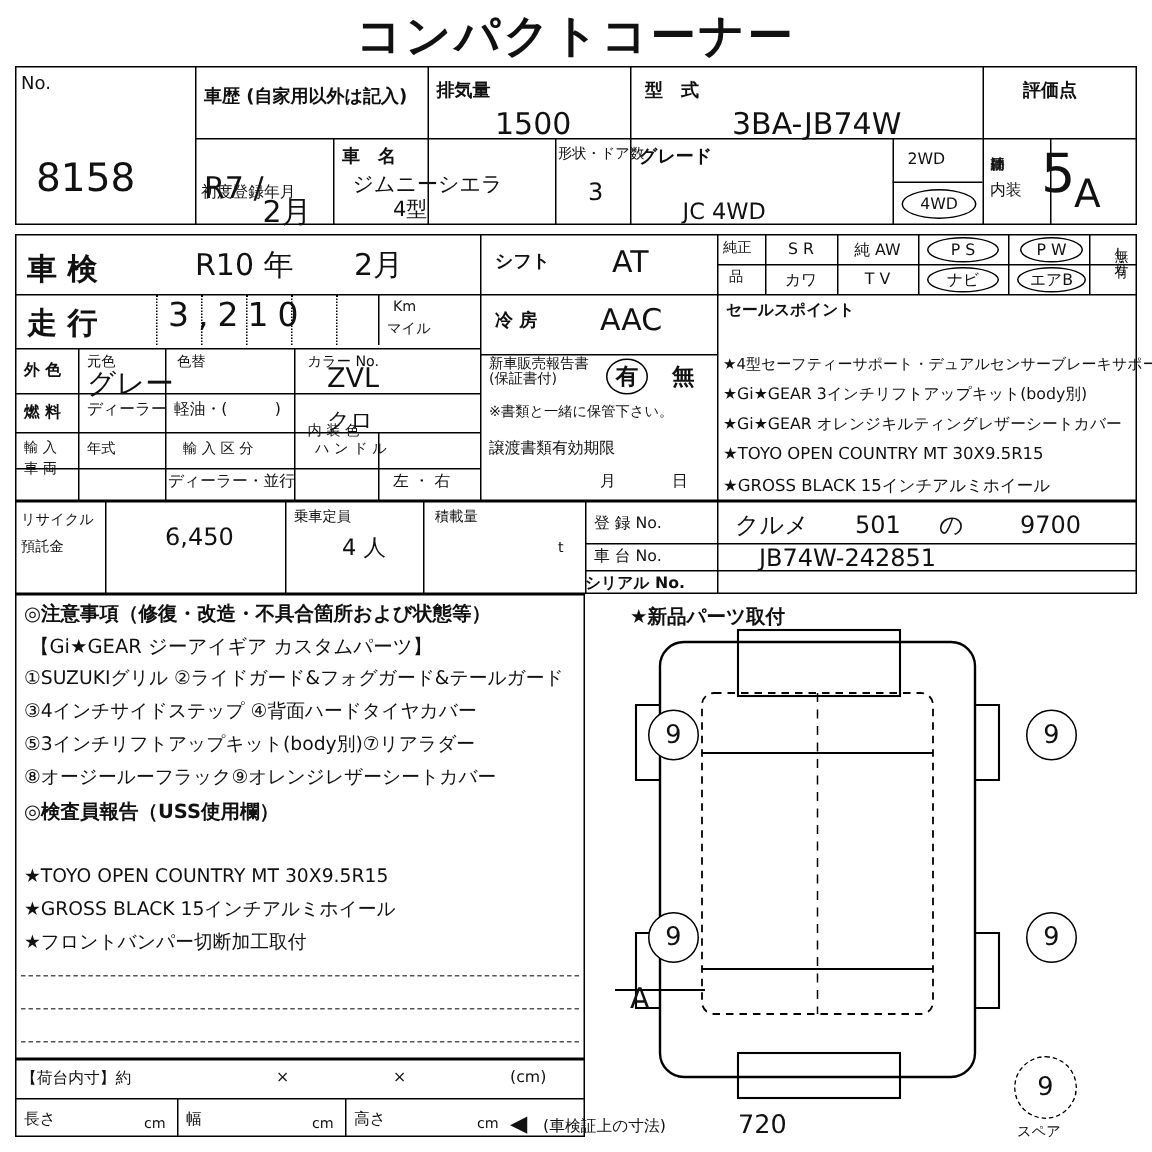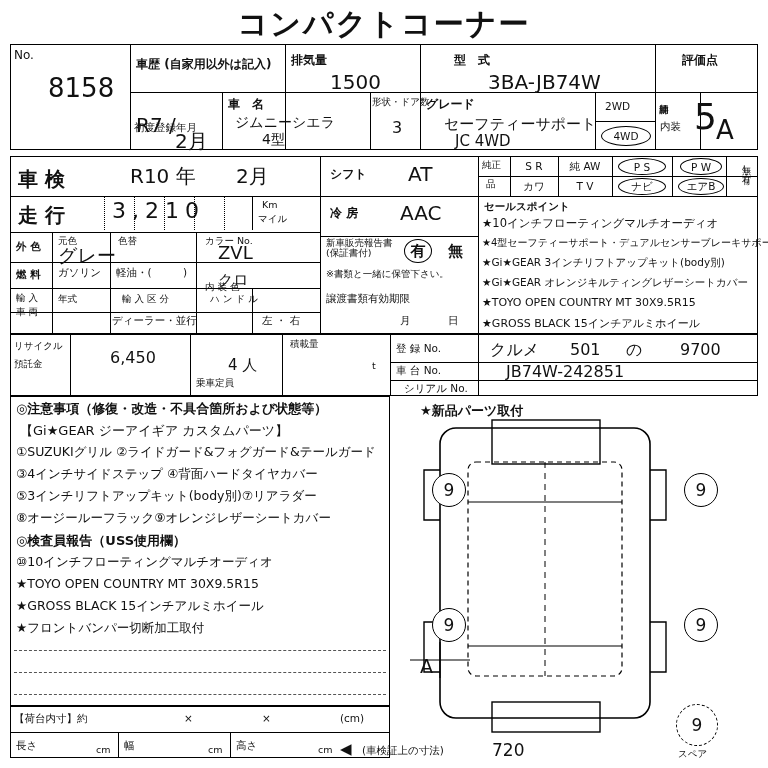--- a/index.html
+++ b/index.html
@@ -61,47 +61,46 @@
   <div class="vline" style="left:655px; top:44px; height:106px;"></div>
   <div class="hline" style="left:130px; top:92px; width:525px;"></div>
   <div class="hline" style="left:655px; top:92px; width:103px;"></div>
   <div class="vline" style="left:222px; top:92px; height:58px;"></div>
   <div class="vline" style="left:370px; top:92px; height:58px;"></div>
   <div class="vline" style="left:595px; top:92px; height:58px;"></div>
   <div class="vline" style="left:700px; top:92px; height:58px;"></div>
   <div class="hline" style="left:595px; top:121px; width:60px;"></div>
 
   <div class="t lbl" style="left:14px; top:48px;">No.</div>
-  <div class="t xbig hand" style="left:24px; top:73px;margin-left:24px;">8158</div>
+  <div class="t xbig hand" style="left:24px; top:104px;">8158</div>
 
   <div class="t lbl bold" style="left:136px; top:56px;">車歴 (自家用以外は記入)</div>
   <div class="t lbl bold" style="left:291px; top:52px;">排気量</div>
   <div class="t big hand" style="left:330px; top:70px;">1500</div>
-  <div class="t lbl bold" style="left:454px; top:52px;text-align:right;">型　式</div>
+  <div class="t lbl bold" style="left:430px; top:52px;text-align:right;">型　式</div>
   <div class="t big hand" style="left:488px; top:70px;">3BA-JB74W</div>
 
   <div class="t lbl bold" style="left:682px; top:52px;">評価点</div>
   <div class="t hand" style="left:694px; top:96px; font-size:36px;">5</div>
   <div class="t sm" style="left:660px; top:120px;">内装</div>
   <div class="t xs" style="left:657px; top:97px; writing-mode:vertical-rl;">補助評価</div>
   <div class="t hand" style="left:716px; top:115px; font-size:26px;">A</div>
 
   <div class="t sm" style="left:134px; top:97px;margin-top:24px;">初度登録年月</div>
   <div class="t big hand" style="left:136px; top:113px;">R7 /</div>
   <div class="t big hand" style="left:175px; top:128px;">2月</div>
 
   <div class="t lbl bold" style="left:228px; top:96px;">車　名</div>
   <div class="t hand" style="left:235px; top:114px; font-size:14px;">ジムニーシエラ</div>
   <div class="t hand" style="left:262px; top:131px; font-size:14px;">4型</div>
 
   <div class="t xs" style="left:372px; top:96px;">形状・ドア数</div>
   <div class="t hand" style="left:392px; top:118px; font-size:16px;">3</div>
 
   <div class="t lbl bold" style="left:426px; top:96px;">グレード</div>
-  <div class="t hand" style="left:444px; top:115px; font-size:15px;">セーフティーサポート</div>
   <div class="t hand" style="left:455px; top:132px; font-size:15px;">JC 4WD</div>
 
   <div class="t sm" style="left:605px; top:100px;">2WD</div>
   <div class="t sm oval" style="left:601px; top:126px; width:50px; height:20px;">4WD</div>
 
   <div class="b" style="left:10px; top:156px; width:748px; height:178px;"></div>
   <div class="hline" style="left:10px; top:196px; width:310px;"></div>
   <div class="vline" style="left:320px; top:156px; height:178px;"></div>
   <div class="vline" style="left:478px; top:156px; height:178px;"></div>
   <div class="hline" style="left:320px; top:196px; width:158px;"></div>
@@ -141,21 +140,21 @@
   <div class="vline" style="left:252px; top:288px; height:46px;"></div>
 
   <div class="t sm bold" style="left:16px; top:240px;">外 色</div>
   <div class="t xs" style="left:58px; top:235px;">元色</div>
   <div class="t hand" style="left:58px; top:243px; font-size:19px;">グレー</div>
   <div class="t xs" style="left:118px; top:235px;">色替</div>
   <div class="t xs" style="left:205px; top:235px;">カラー No.</div>
   <div class="t hand" style="left:218px; top:242px; font-size:18px;">ZVL</div>
 
   <div class="t sm bold" style="left:16px; top:268px;">燃 料</div>
-  <div class="t sm" style="left:58px; top:266px;">ガソリン</div>
+  <div class="t sm" style="left:58px; top:266px;">ディーラー</div>
   <div class="t sm" style="left:116px; top:266px;">軽油・(　　　)</div>
   <div class="t xs" style="left:205px; top:281px;">内 装 色</div>
   <div class="t hand" style="left:218px; top:271px; font-size:15px;text-align:right;">クロ</div>
 
   <div class="t xs" style="left:16px; top:292px;">輸 入</div>
   <div class="t xs" style="left:16px; top:306px;">車 両</div>
   <div class="t xs" style="left:58px; top:293px;">年式</div>
   <div class="t xs" style="left:122px; top:293px;">輸 入 区 分</div>
   <div class="t sm" style="left:112px; top:314px;">ディーラー・並行</div>
   <div class="t xs" style="left:210px; top:293px;">ハ ン ド ル</div>
@@ -190,64 +189,62 @@
   <div class="t sm ctr oval" style="left:680px; top:158px; width:42px; height:17px;">P W</div>
 
   <div class="t sm ctr" style="left:510px; top:180px; width:48px;">カワ</div>
   <div class="t sm ctr" style="left:558px; top:180px; width:54px;">T V</div>
   <div class="t sm ctr oval" style="left:618px; top:178px; width:48px; height:17px;">ナビ</div>
   <div class="t sm ctr oval" style="left:678px; top:178px; width:46px; height:17px;">エアB</div>
 
   <div class="t xs" style="left:742px; top:158px; writing-mode:vertical-rl; letter-spacing:0px; line-height:1;">無し・有り</div>
 
   <div class="t sm bold" style="left:484px; top:200px;">セールスポイント</div>
-  <div class="sp-line" style="left:482px; top:216px;">★10インチフローティングマルチオーディオ</div>
   <div class="sp-line" style="left:482px; top:236px; font-size:10px;">★4型セーフティーサポート・デュアルセンサーブレーキサポート</div>
   <div class="sp-line" style="left:482px; top:256px; font-size:10.5px;">★Gi★GEAR 3インチリフトアップキット(body別)</div>
   <div class="sp-line" style="left:482px; top:276px; font-size:10.5px;">★Gi★GEAR オレンジキルティングレザーシートカバー</div>
   <div class="sp-line" style="left:482px; top:296px; font-size:11px;">★TOYO OPEN COUNTRY MT 30X9.5R15</div>
   <div class="sp-line" style="left:482px; top:316px; font-size:11px;">★GROSS BLACK 15インチアルミホイール</div>
 
   <div class="b" style="left:10px; top:334px; width:748px; height:62px;"></div>
   <div class="vline" style="left:70px; top:334px; height:62px;"></div>
   <div class="vline" style="left:190px; top:334px; height:62px;"></div>
   <div class="vline" style="left:282px; top:334px; height:62px;"></div>
   <div class="vline" style="left:390px; top:334px; height:62px;"></div>
   <div class="vline" style="left:478px; top:334px; height:62px;"></div>
   <div class="hline" style="left:390px; top:362px; width:368px;"></div>
   <div class="hline" style="left:390px; top:380px; width:368px;"></div>
 
   <div class="t xs" style="left:14px; top:340px;">リサイクル</div>
   <div class="t xs" style="left:14px; top:358px;">預託金</div>
   <div class="t hand" style="left:110px; top:348px; font-size:16px;">6,450</div>
-  <div class="t xs" style="left:196px; top:338px;margin-top:39px;">乗車定員</div>
+  <div class="t xs" style="left:196px; top:338px;">乗車定員</div>
   <div class="t hand" style="left:228px; top:356px; font-size:15px;">4 人</div>
   <div class="t xs" style="left:290px; top:338px;">積載量</div>
   <div class="t xs" style="left:372px; top:360px;">t</div>
 
   <div class="t sm" style="left:396px; top:342px;">登 録 No.</div>
   <div class="t hand" style="left:490px; top:340px; font-size:16px;">クルメ</div>
   <div class="t hand" style="left:570px; top:340px; font-size:16px;">501</div>
   <div class="t hand" style="left:626px; top:340px; font-size:16px;">の</div>
   <div class="t hand" style="left:680px; top:340px; font-size:16px;">9700</div>
 
   <div class="t sm" style="left:396px; top:364px;">車 台 No.</div>
   <div class="t hand" style="left:506px; top:362px; font-size:16px;">JB74W-242851</div>
 
-  <div class="t sm" style="left:404px; top:382px;">シリアル No.</div>
+  <div class="t sm" style="left:390px; top:382px;font-weight:bold;">シリアル No.</div>
 
   <div class="b" style="left:10px; top:396px; width:380px; height:310px;"></div>
   <div class="note-line bold" style="left:16px; top:400px; font-size:13px;">◎注意事項（修復・改造・不具合箇所および状態等）</div>
   <div class="note-line" style="left:20px; top:422px; font-size:13px;">【Gi★GEAR ジーアイギア カスタムパーツ】</div>
   <div class="note-line" style="left:16px; top:444px; font-size:12.5px;">①SUZUKIグリル ②ライドガード&amp;フォグガード&amp;テールガード</div>
   <div class="note-line" style="left:16px; top:466px; font-size:12.5px;">③4インチサイドステップ ④背面ハードタイヤカバー</div>
   <div class="note-line" style="left:16px; top:488px; font-size:12.5px;">⑤3インチリフトアップキット(body別)⑦リアラダー</div>
   <div class="note-line" style="left:16px; top:510px; font-size:12.5px;">⑧オージールーフラック⑨オレンジレザーシートカバー</div>
   <div class="note-line bold" style="left:16px; top:532px; font-size:13px;">◎検査員報告（USS使用欄）</div>
-  <div class="note-line" style="left:16px; top:554px; font-size:12.5px;">⑩10インチフローティングマルチオーディオ</div>
   <div class="note-line" style="left:16px; top:576px; font-size:12.5px;">★TOYO OPEN COUNTRY MT 30X9.5R15</div>
   <div class="note-line" style="left:16px; top:598px; font-size:12.5px;">★GROSS BLACK 15インチアルミホイール</div>
   <div class="note-line" style="left:16px; top:620px; font-size:12.5px;">★フロントバンパー切断加工取付</div>
 
   <div class="dash" style="left:14px; top:650px; width:372px;"></div>
   <div class="dash" style="left:14px; top:672px; width:372px;"></div>
   <div class="dash" style="left:14px; top:694px; width:372px;"></div>
 
   <div class="t bold" style="left:420px; top:402px; font-size:13px;">★新品パーツ取付</div>
 

